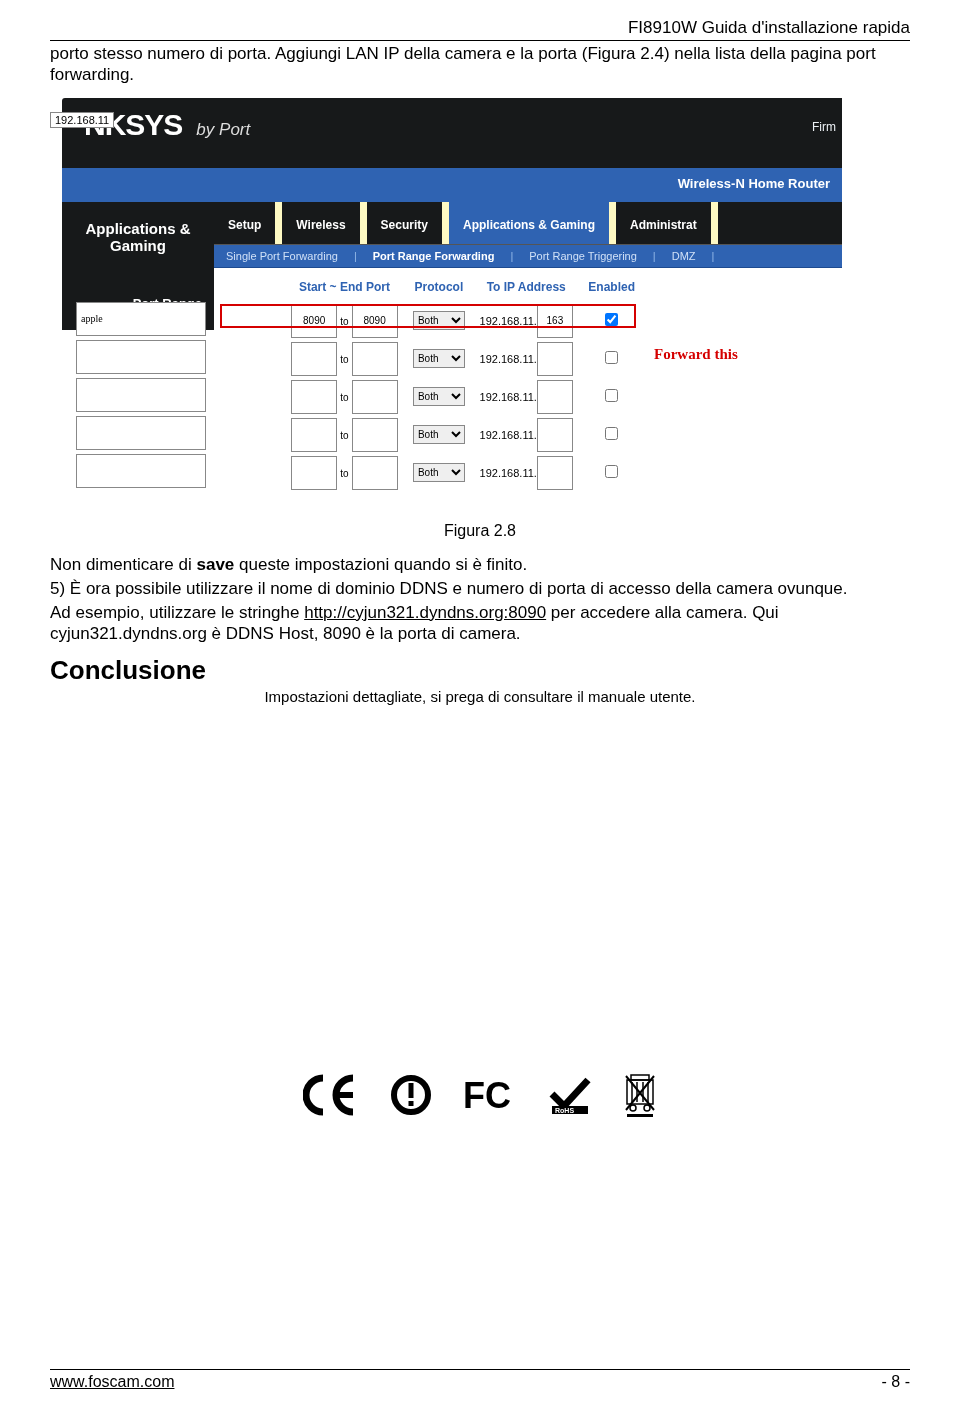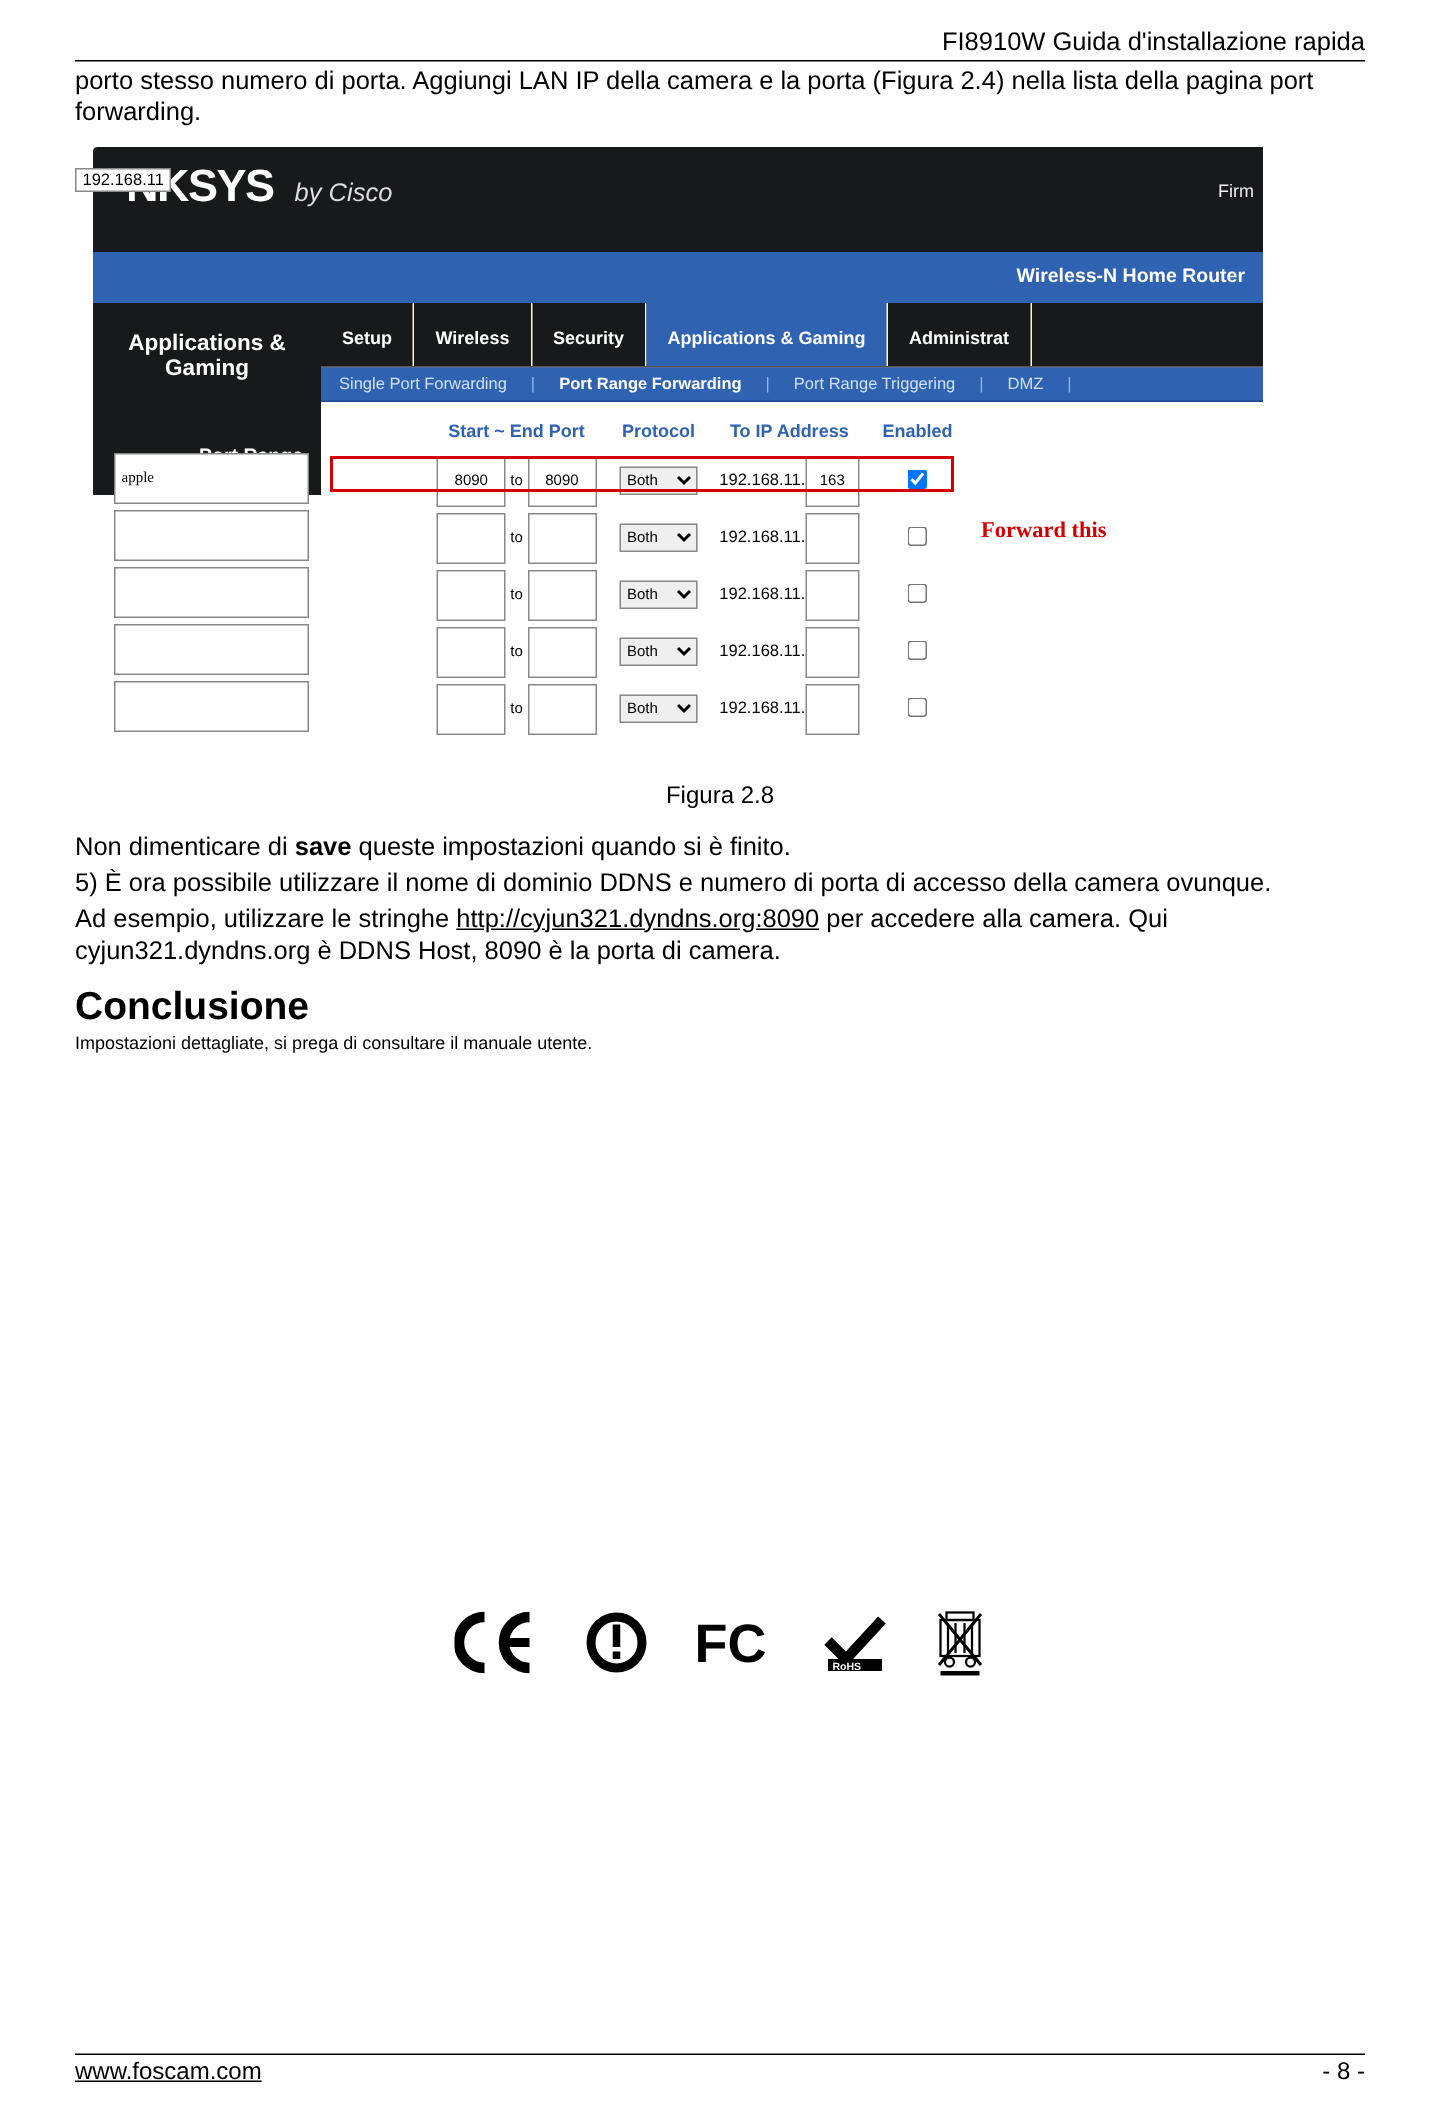--- a/index.html
+++ b/index.html
@@ -103,21 +103,21 @@
   .r-side .blank { background: #fff; flex: 1; min-height: 150px; }
   .r-sidecol { display: flex; flex-direction: column; height: 100%; }
 
   .r-tabsrow {
     background: #17191a;
     display:flex;
     border-bottom: 1px solid #555;
   }
   .r-tab {
     color:#fff; font-size:12px; padding:16px 14px 12px 14px;
-    border-right:1px solid #fef9c3; text-align:center; font-weight:700;
+    border-right:7px solid #fef9c3; text-align:center; font-weight:700;
   }
   .r-tab.active { background:#2f63b2; }
   .r-subtabs {
     background:#2f63b2; color:#cfe0f7; font-size:11px;
     padding:5px 12px; display:flex; gap:16px;
     border-bottom: 1px solid #1d4a8f;
     text-align: center;
   }
   .r-subtabs span.sel { color:#fff; font-weight:700; }
   .r-subtabs .sep { color:#93b8e8; }
@@ -174,21 +174,21 @@
     border-radius:1px;
   }
   .centerbar { flex:1; display:flex; flex-direction:column; }
 
   
   .figcap { text-align:center; font-size:16px; margin-top:8px; margin-bottom:14px; }
   .body-p { font-size:17px; line-height:1.28; margin-bottom:2px; }
   .body-p b { font-weight:700; }
   .body-p .ulink { text-decoration: underline; }
   .concl-h { font-size:26px; font-weight:700; margin-top:10px; }
-  .concl-p { font-size:12px; margin-top:2px; }
+  .concl-p { font-size:15px; margin-top:2px;text-align:center; }
   .company {
     font-size:17px; text-align:center;
     position:absolute; left:0; right:0; top: 1060px;
   }
   .logos { text-align:center; }
   .logoset {
     width: 300px; margin: 12px auto 0 auto;
     display:flex; align-items:center; justify-content:center; gap:31px;
   }
   .logoset svg { display:block; }
@@ -208,21 +208,21 @@
 
 <p class="intro">porto stesso numero di porta. Aggiungi LAN IP della camera e la porta (Figura 2.4) nella lista della pagina port forwarding.</p>
 
 <div class="screenshot-wrap">
   <div class="router">
     <div class="ipbox">192.168.11</div>
 
     <div class="r-top">
       <div class="brand">
         <span class="brand-logo">NKSYS</span>
-        <span class="brand-by">by Cisco</span>
+        <span class="brand-by">by Port</span>
       </div>
       <div class="r-fir">Firm</div>
     </div>
 
     <div class="r-bluebar">
       <span class="r-blabel">Wireless-N Home Router</span>
     </div>
 
     <div class="r-main">
       <div class="r-side">

